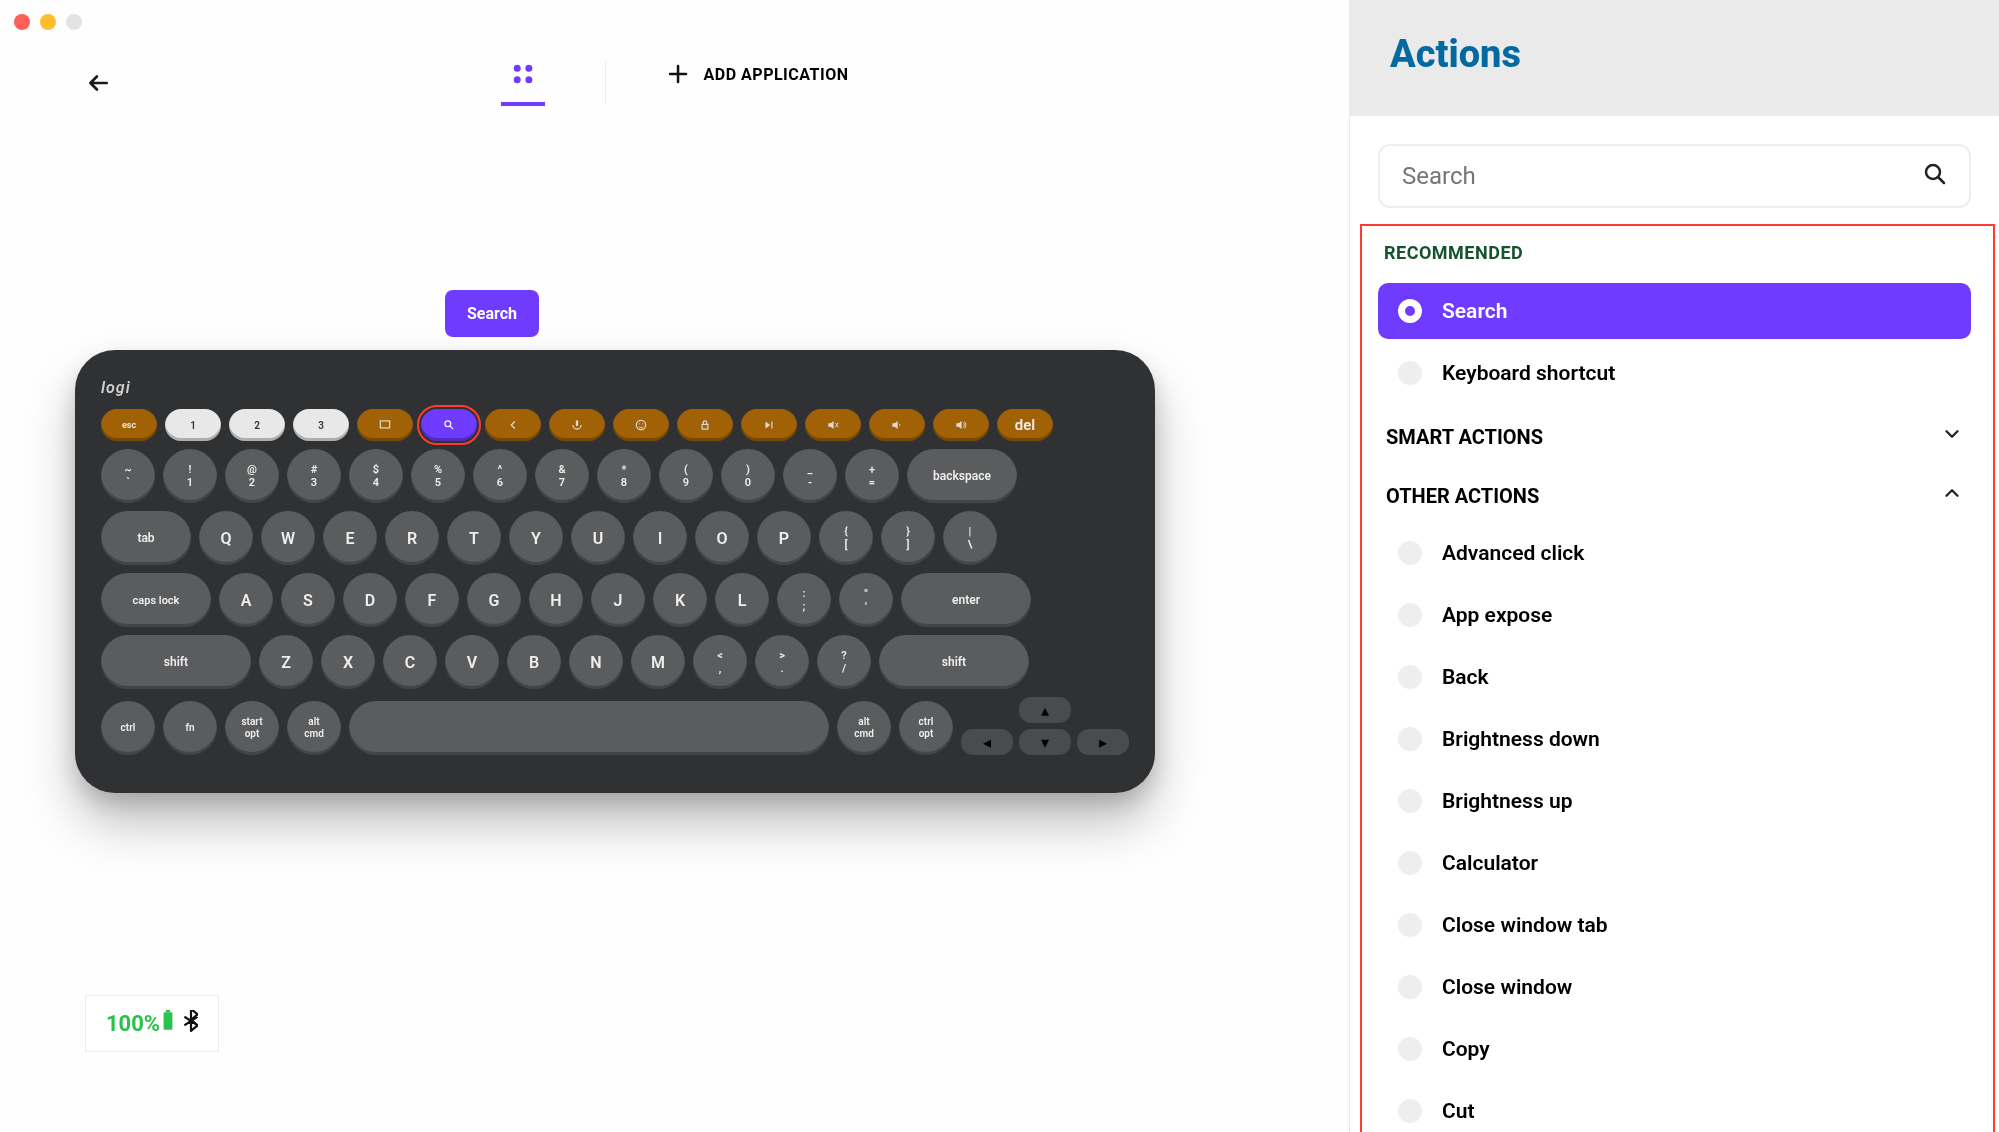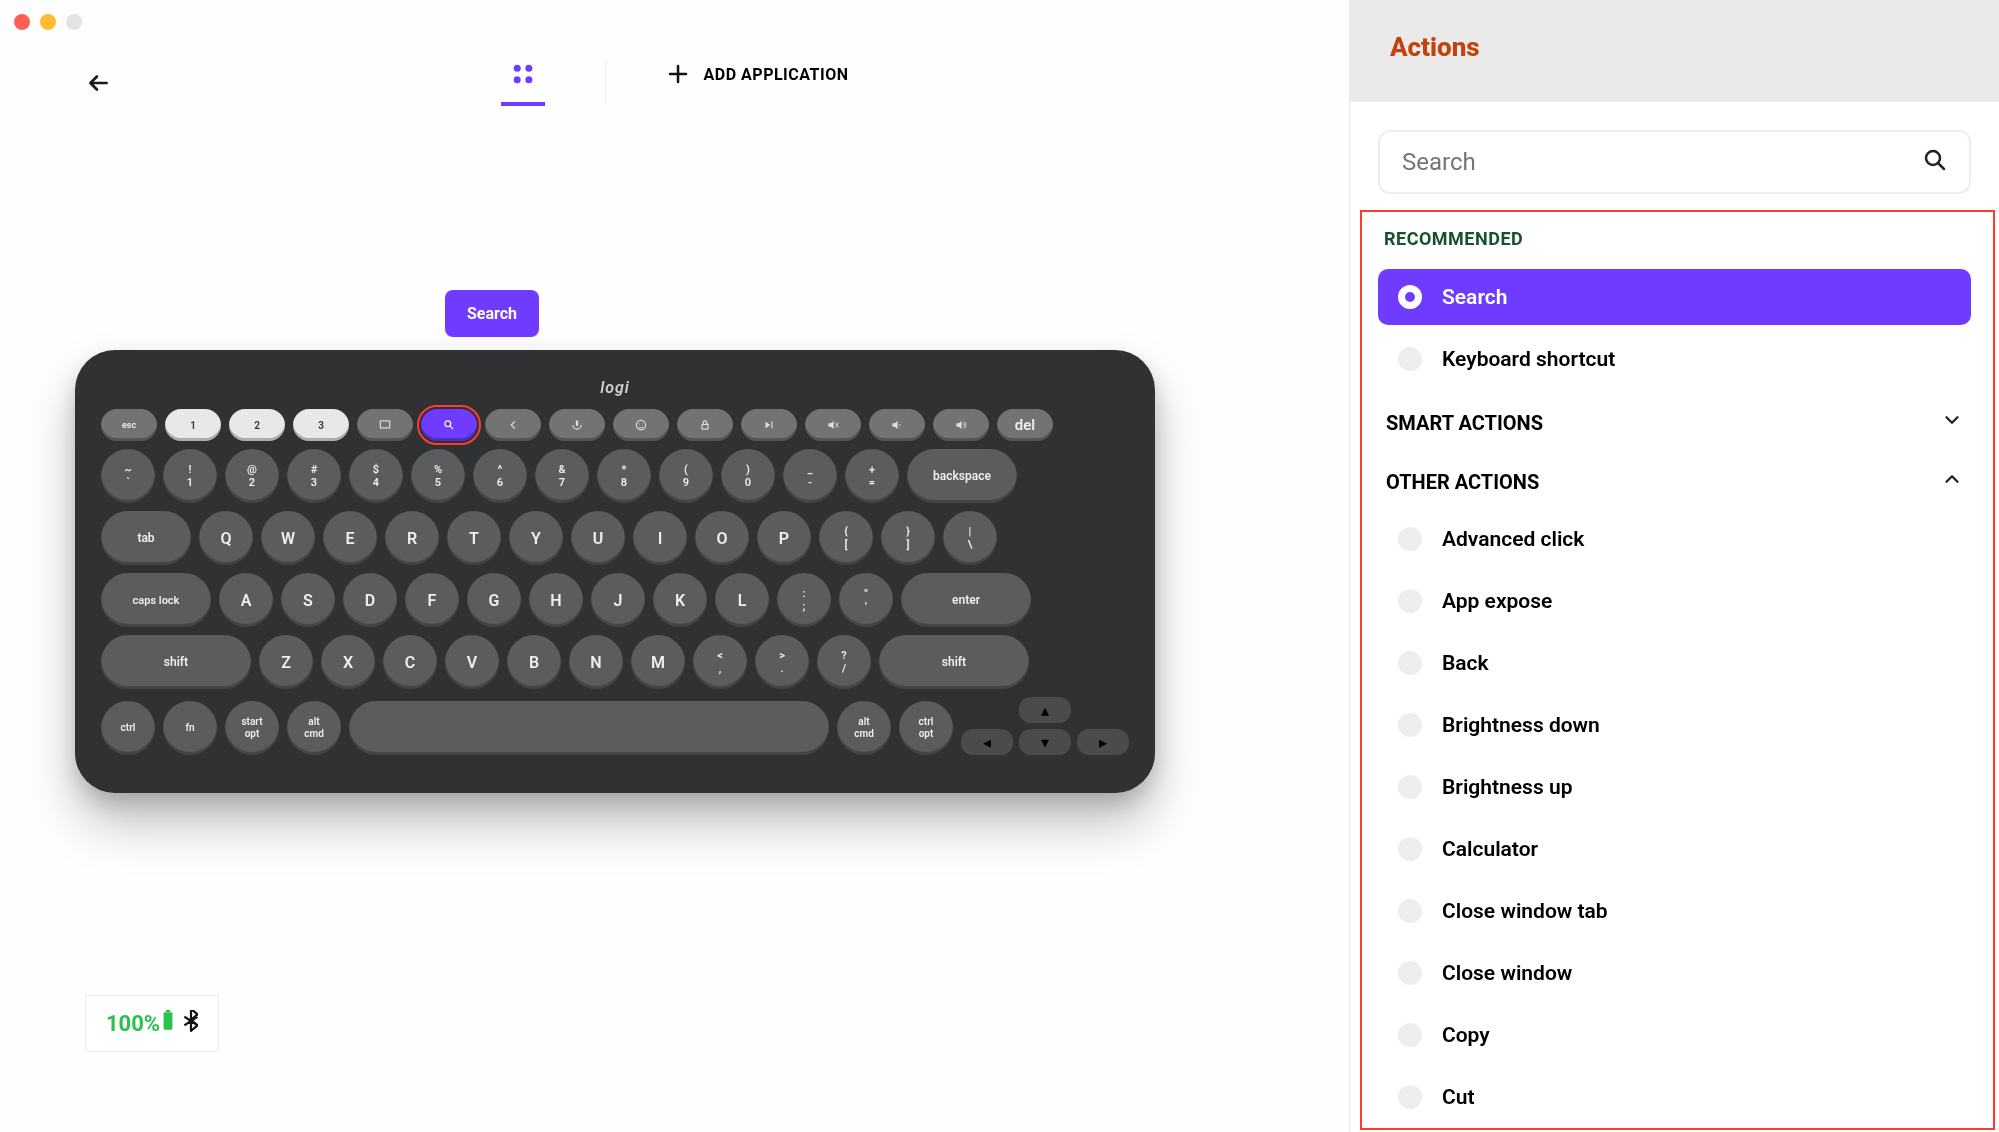--- a/index.html
+++ b/index.html
@@ -15,41 +15,41 @@
     .tab-item { display: flex; align-items: center; gap: 14px; cursor: pointer; padding-bottom: 18px; }
     .tab-grid-icon { border-bottom: 4px solid #6F3BFF; padding: 0 8px 14px 8px; }
     .tab-sep { width: 1px; height: 44px; background: #eee; }
     .add-app { display: flex; align-items: center; gap: 14px; font-weight: 700; letter-spacing: .5px; }
     .status-box { position: absolute; bottom: 80px; left: 85px; background: #fff; border: 1.5px solid #ececec; padding: 14px 20px; display: flex; align-items: center; font-weight: 700; font-size: 22px; color: #2BC24C; }
     .status-wrap { color: #111; display: inline-flex; align-items: center; gap: 8px; }
     
     .kbwrap { position: absolute; top: 350px; left: 75px; width: 1080px; }
     .tooltip { position: absolute; top: -60px; left: 370px; background: #6F3BFF; color: #fff; font-weight: 700; padding: 14px 22px; border-radius: 8px; }
     .kb { background: #303133; border-radius: 40px; padding: 28px 26px 30px 26px; box-shadow: 0 30px 50px rgba(0,0,0,.25), 0 10px 20px rgba(0,0,0,.15); }
-    .brand { text-align: center; color: #cfcfcf; font-style: italic; font-weight: 600; letter-spacing: 1px; margin-bottom: 12px; }
+    .brand { text-align: left; color: #cfcfcf; font-style: italic; font-weight: 600; letter-spacing: 1px; margin-bottom: 12px; }
     .krow { display: flex; gap: 8px; margin-bottom: 8px; justify-content: flex-start; }
     .key { background: #5b5c5e; color: #eee; border-radius: 50%; height: 54px; display: flex; align-items: center; justify-content: center; font-size: 16px; font-weight: 600; box-shadow: inset 0 -3px 0 rgba(0,0,0,.25); }
     .key.circle { width: 54px; }
     .pill { border-radius: 28px; }
-    .fkey { width: 56px; height: 32px; border-radius: 16px; background: #737373; font-size: 10px; }
+    .fkey { width: 56px; height: 32px; border-radius: 16px; background: #a16207; font-size: 10px; }
     .fkey.light { background: #e8e8e8; color: #333; }
     .fkey.sel { background: #6F3BFF; outline: 2px solid #ff3b30; outline-offset: 2px; }
     .fkey svg { width: 14px; height: 14px; }
     .key.wide { width: 90px; }
     .key.wider { width: 110px; }
     .key.xwide { width: 130px; text-align: center; }
     .key.space { flex: 1; }
     .key.mod { font-size: 10px; line-height: 12px; text-align: center; flex-direction: column; }
     .key .dual { display: flex; flex-direction: column; align-items: center; font-size: 11px; line-height: 13px; }
     .arrow { width: 52px; height: 26px; border-radius: 12px; background: #4a4b4d; display: flex; align-items: center; justify-content: center; }
     .arrows { display: flex; flex-direction: column; gap: 6px; margin-left: auto; }
     .arrow-row { display: flex; gap: 6px; }
     
     .sidebar { width: 650px; background: #fff; border-left: 1px solid #eaeaea; display: flex; flex-direction: column; }
-    .side-head { background: #eaeaea; padding: 32px 40px 40px; font-size: 26px; font-weight: 800; color: #c2410c; }
+    .side-head { background: #eaeaea; padding: 32px 40px 40px; font-size: 38px; font-weight: 800; color: #0369a1; }
     .side-body { padding: 0 28px; flex: 1; position: relative; }
     .callout { border: 2.5px solid #ff3b30; position: absolute; top: 108px; left: 10px; right: 4px; bottom: 2px; pointer-events: none; }
     .search-box { margin: 28px 0 34px; border: 2px solid #eee; border-radius: 12px; display: flex; align-items: center; padding: 16px 22px; }
     .search-box input { flex: 1; border: none; outline: none; font-size: 24px; color: #9a9a9a; }
     .sec-title { font-weight: 700; font-size: 18px; letter-spacing: .5px; color: #14532d; margin: 8px 0 20px 6px; }
     .action { display: flex; align-items: center; gap: 20px; padding: 16px 20px; border-radius: 10px; cursor: pointer; margin-bottom: 6px; }
     .action .radio { width: 24px; height: 24px; border-radius: 50%; background: #eee; }
     .action.sel { background: #6F3BFF; color: #fff; }
     .action.sel .radio { border: 7px solid #fff; background: #6F3BFF; box-shadow: 0 0 0 2px #6F3BFF; }
     .action span { font-size: 21px; font-weight: 600; }

